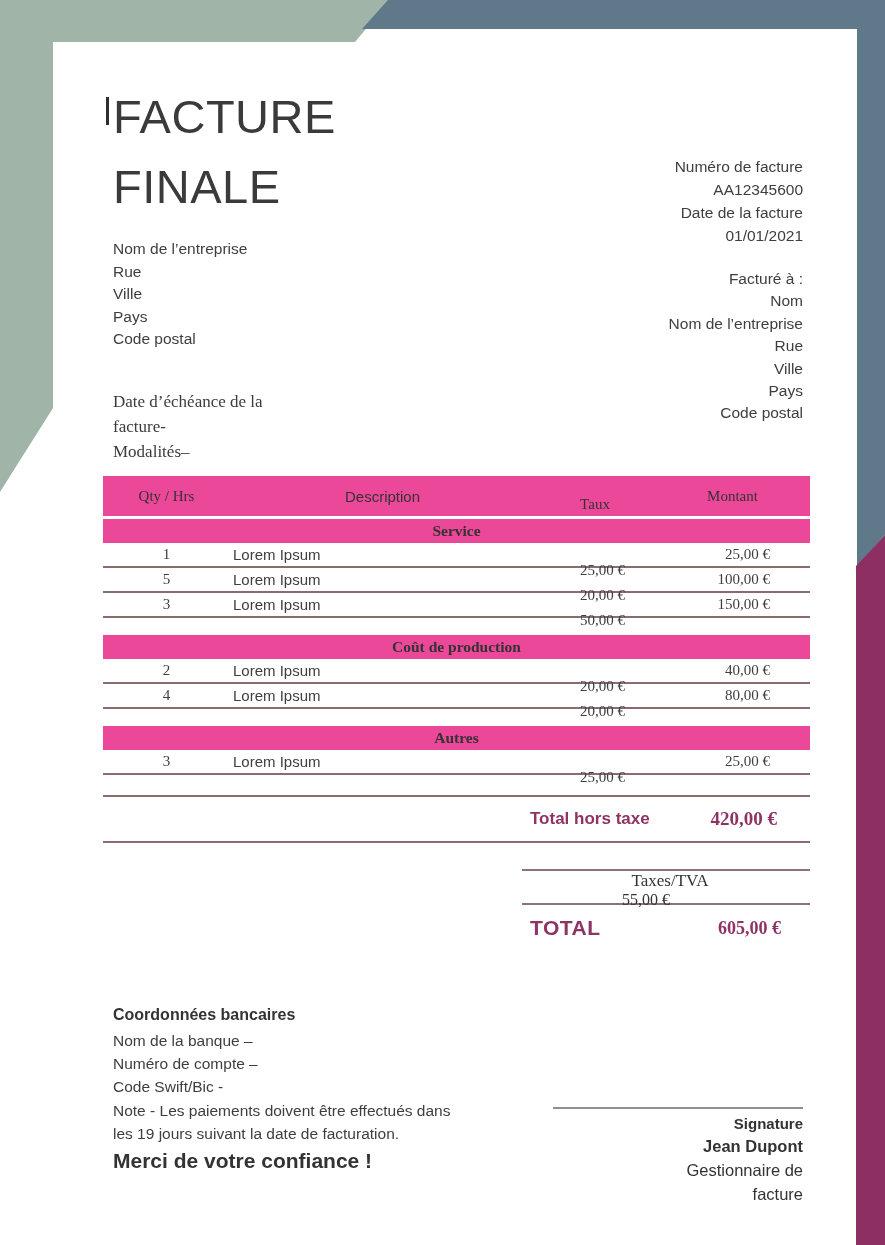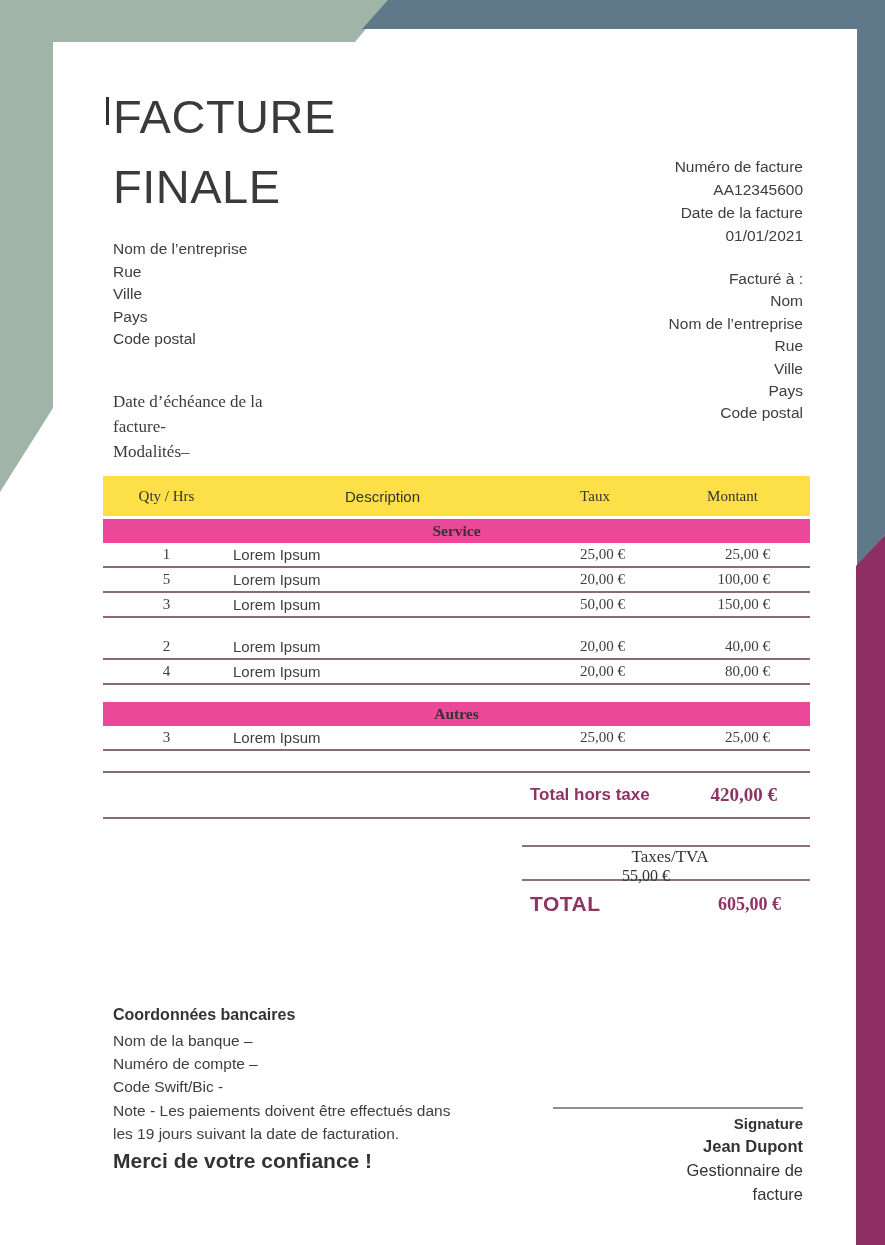--- a/index.html
+++ b/index.html
@@ -46,36 +46,36 @@
     font-size:17px;line-height:25px;color:#3b3b3b;margin-top:14px;
   }
   .billto-block{
     position:absolute;right:82px;top:268px;
     text-align:right;font-size:15.5px;line-height:22.4px;
   }
   
   .table{position:absolute;left:103px;top:476px;width:707px;font-size:15px;}
   .trow,.thead,.tband{display:flex;box-sizing:border-box;}
   .thead{
-    background:#fde047;height:40px;align-items:center;
+    background:#ec4899;height:40px;align-items:center;
     margin-bottom:3px;color:#333;
   }
   .thead>div{text-align:center;}
   .tband{
     background:#ec4899;height:24px;line-height:24px;
     justify-content:center;font-weight:bold;
     font-family:"Liberation Serif", serif;font-size:15.5px;color:#333;
   }
   .trow{
     height:25px;line-height:23px;
     border-bottom:2px solid #8a6b6e;
   }
   .c1{width:127px;text-align:center;font-family:"Liberation Serif", serif;}
   .c2{width:305px;text-align:left;padding-left:3px;box-sizing:border-box;}
-  .c3{width:120px;text-align:right;padding-right:30px;box-sizing:border-box;font-family:"Liberation Serif", serif;}
+  .c3{width:120px;text-align:right;padding-right:30px;box-sizing:border-box;font-family:"Liberation Serif", serif;margin-top:16px;}
   .c4{width:155px;text-align:right;padding-right:40px;box-sizing:border-box;font-family:"Liberation Serif", serif;}
   .thead .c2,.thead .c3,.thead .c4{padding:0;}
   .section{margin-top:17px;}
   
   .subtotal-band{
     margin-top:20px;height:44px;
     border-top:2px solid #8a6b6e;border-bottom:2px solid #8a6b6e;
     display:flex;align-items:center;box-sizing:content-box;
   }
   .subtotal-band .lbl{
@@ -181,20 +181,21 @@
       </div>
       <div class="trow">
         <div class="c1">3</div>
         <div class="c2">Lorem Ipsum</div>
         <div class="c3">50,00 €</div>
         <div class="c4">150,00 €</div>
       </div>
     </div>
 
     <div class="section">
+      <div class="tband">Coût de production</div>
       <div class="trow">
         <div class="c1">2</div>
         <div class="c2">Lorem Ipsum</div>
         <div class="c3">20,00 €</div>
         <div class="c4">40,00 €</div>
       </div>
       <div class="trow">
         <div class="c1">4</div>
         <div class="c2">Lorem Ipsum</div>
         <div class="c3">20,00 €</div>

